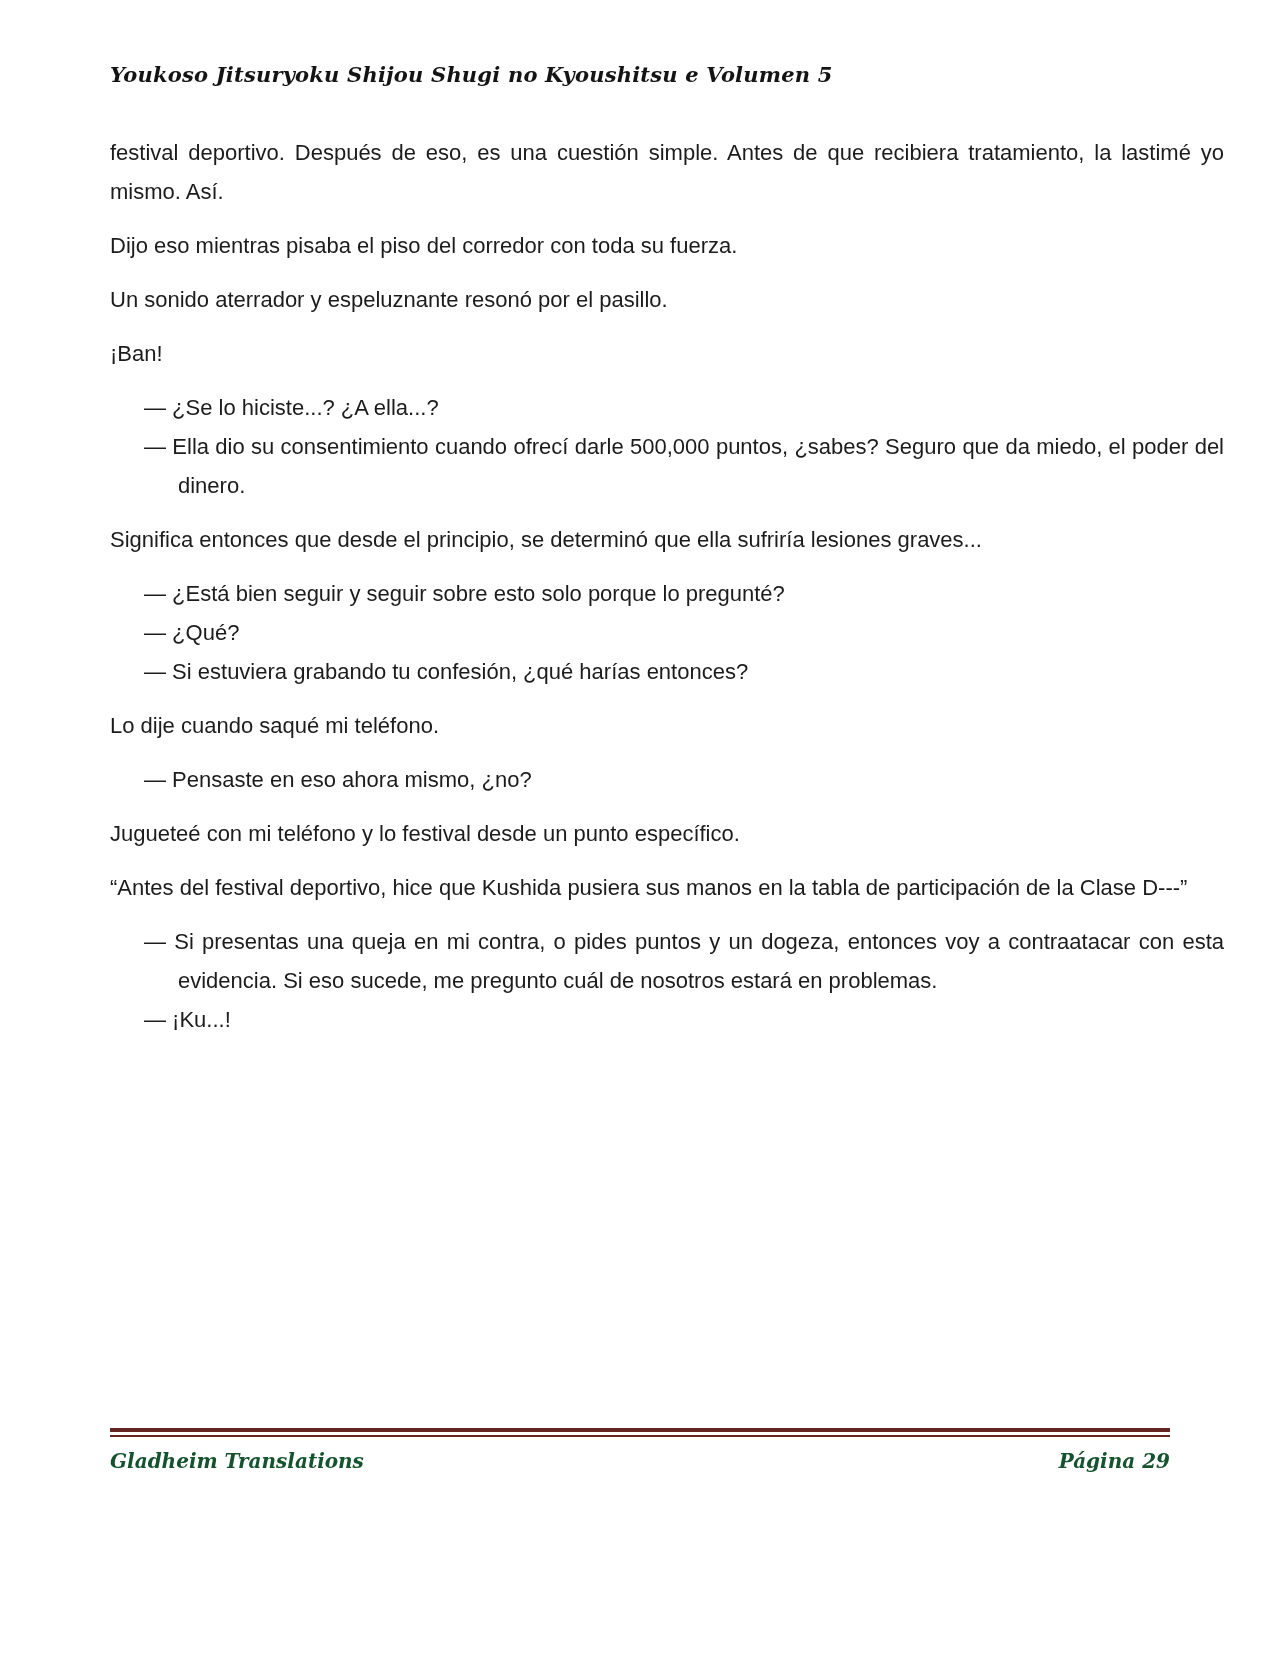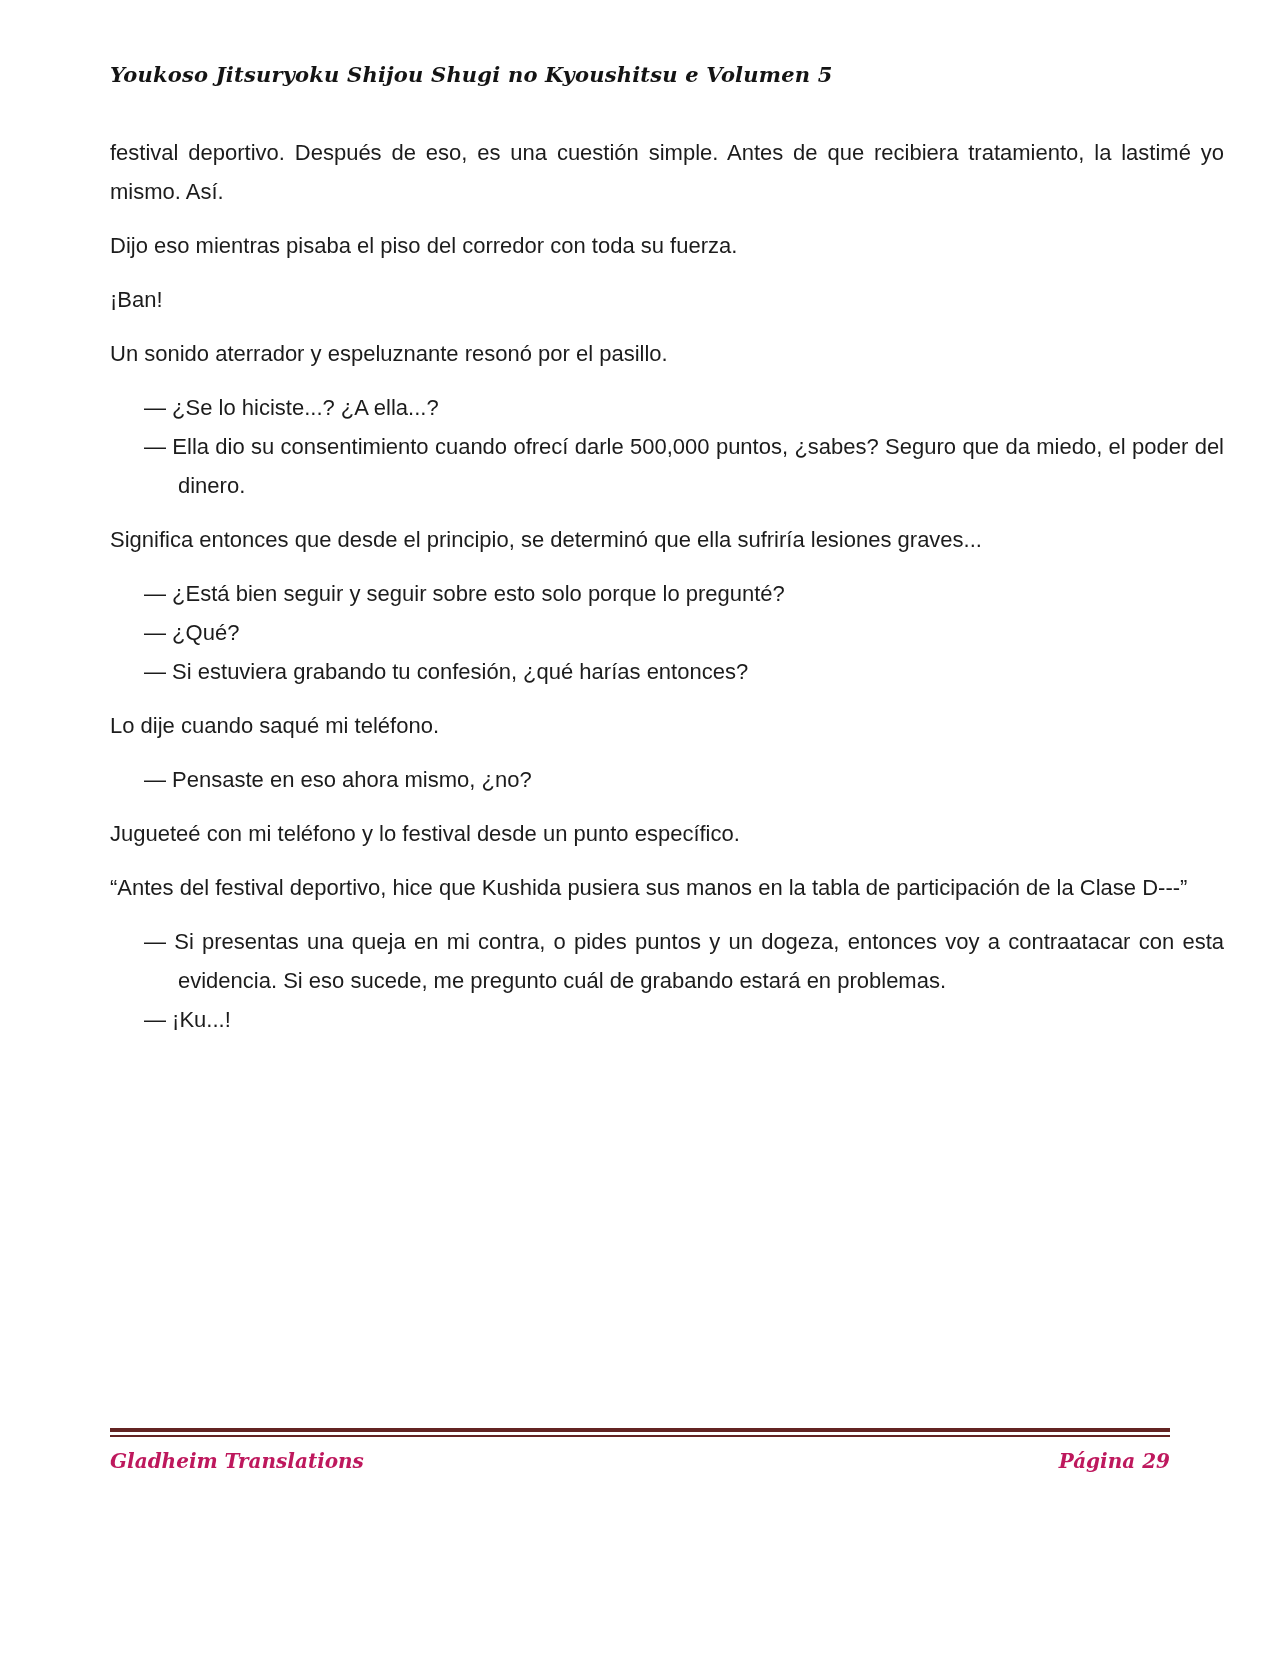--- a/index.html
+++ b/index.html
@@ -61,39 +61,39 @@
   }
   .footer-row{
     margin-top:12px;
     display:flex;
     justify-content:space-between;
     align-items:baseline;
     font-family:"DejaVu Serif", serif;
     font-style:italic;
     font-weight:bold;
     font-size:20px;
-    color:#be185d;
+    color:#14532d;
   }
 </style>
 </head>
 <body>
 
 <div class="page">
 
   <h1 class="header-title">Youkoso Jitsuryoku Shijou Shugi no Kyoushitsu e Volumen 5</h1>
 
   <div class="content">
 
     <p class="p block">festival deportivo. Después de eso, es una cuestión simple. Antes de que recibiera tratamiento, la lastimé yo mismo. Así.</p>
 
     <p class="p">Dijo eso mientras pisaba el piso del corredor con toda su fuerza.</p>
 
+    <p class="p">Un sonido aterrador y espeluznante resonó por el pasillo.</p>
+
     <p class="p">¡Ban!</p>
-
-    <p class="p">Un sonido aterrador y espeluznante resonó por el pasillo.</p>
 
     <div class="dlg-group">
       <p class="dlg">— ¿Se lo hiciste...? ¿A ella...?</p>
       <p class="dlg">— Ella dio su consentimiento cuando ofrecí darle 500,000 puntos, ¿sabes? Seguro que da miedo, el poder del dinero.</p>
     </div>
 
     <p class="p">Significa entonces que desde el principio, se determinó que ella sufriría lesiones graves...</p>
 
 
 
@@ -107,21 +107,21 @@
 
     <div class="dlg-group">
       <p class="dlg">— Pensaste en eso ahora mismo, ¿no?</p>
     </div>
 
     <p class="p">Jugueteé con mi teléfono y lo festival desde un punto específico.</p>
 
     <p class="p">“Antes del festival deportivo, hice que Kushida pusiera sus manos en la tabla de participación de la Clase D---”</p>
 
     <div class="dlg-group">
-      <p class="dlg">— Si presentas una queja en mi contra, o pides puntos y un dogeza, entonces voy a contraatacar con esta evidencia. Si eso sucede, me pregunto cuál de grabando estará en problemas.</p>
+      <p class="dlg">— Si presentas una queja en mi contra, o pides puntos y un dogeza, entonces voy a contraatacar con esta evidencia. Si eso sucede, me pregunto cuál de nosotros estará en problemas.</p>
       <p class="dlg">— ¡Ku...!</p>
     </div>
 
   </div>
 
   <div class="footer">
     <div class="footer-rule"></div>
     <div class="footer-row">
       <span>Gladheim Translations</span>
       <span>Página 29</span>

